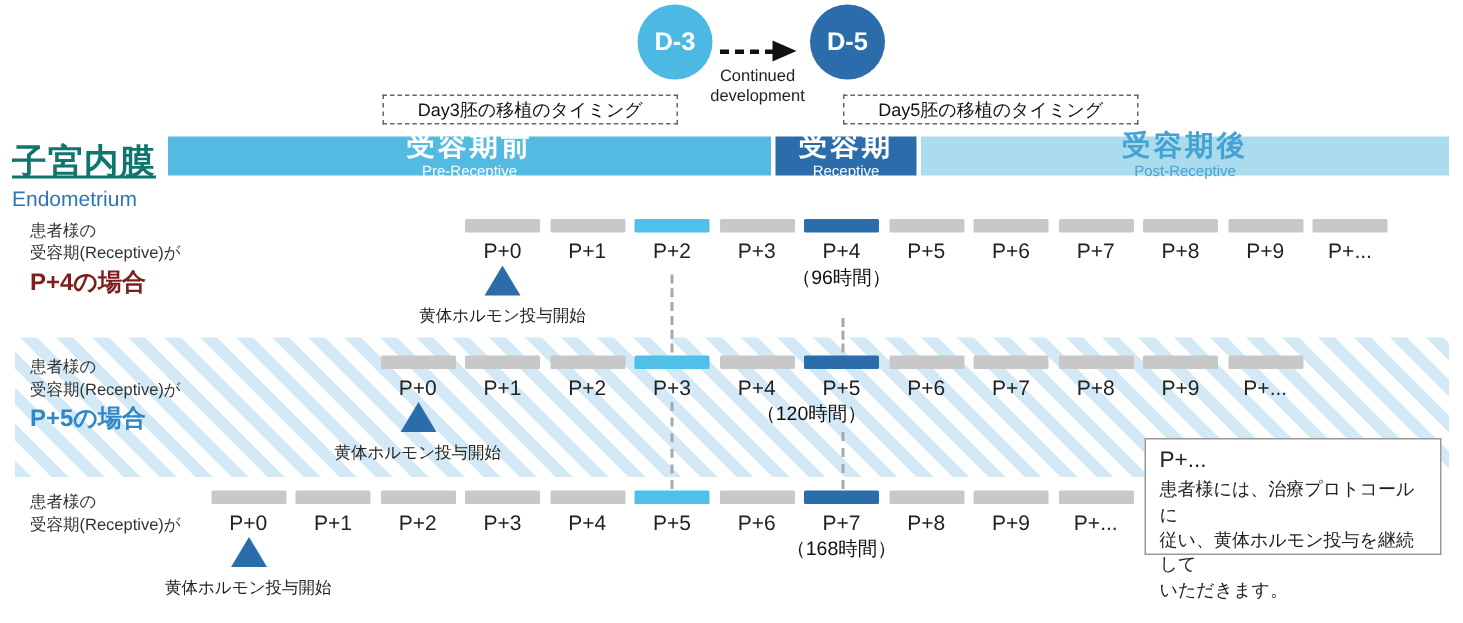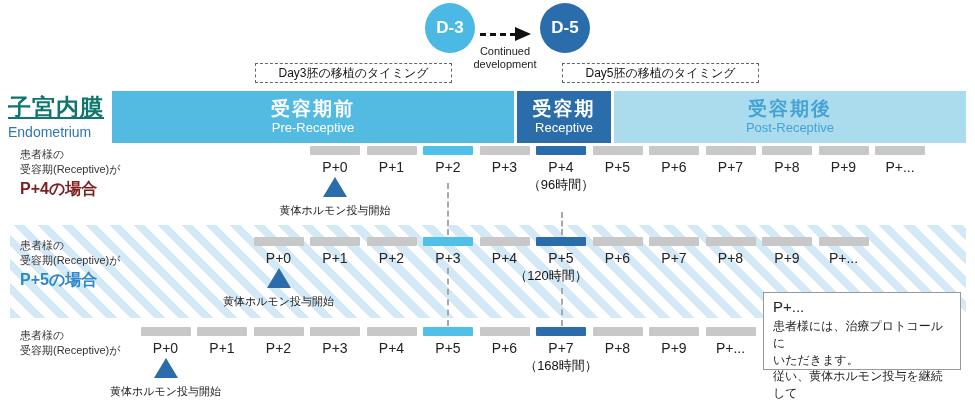--- a/index.html
+++ b/index.html
@@ -25,24 +25,24 @@
     font-size:12px;color:#111;z-index:4;}
   #day3-box{left:255px;}
   #day5-box{left:562px;}
 
   
   #title-block{left:8px;top:92px;z-index:3;}
   #title-jp{font-size:23px;font-weight:bold;letter-spacing:1px;}
   #title-en{font-size:14px;margin-top:1px;}
 
   
-  .hdr-seg{position:absolute;top:91px;height:52px;display:flex;flex-direction:column;
+  .hdr-seg{position:absolute;top:91px;height:26px;display:flex;flex-direction:column;
     align-items:center;justify-content:center;z-index:2;}
   .hdr-jp{font-size:19px;font-weight:bold;letter-spacing:2px;line-height:1.1;}
-  .hdr-en{font-size:13px;line-height:1.1;margin-top:1px;}
+  .hdr-en{font-size:10px;line-height:1.1;margin-top:1px;}
 
   
   #stripe-band{left:10px;top:225px;width:956px;height:93px;z-index:0;
     background:repeating-linear-gradient(45deg,#D3EAF6 0px,#D3EAF6 8px,#ffffff 8px,#ffffff 17px);}
 
   
   .v-dash{position:absolute;width:0;border-left:2px dashed #A8A8A8;z-index:1;}
   #conn-a1{left:447px;top:183px;height:52px;}
   #conn-b1{left:561px;top:212px;height:23px;}
   #conn-a2{left:447px;top:268px;height:58px;}
@@ -165,21 +165,21 @@
         <div class="day-bar" style="left: 592.5px; top: 237px; width: 50px; background: rgb(200, 200, 200);"></div>
         <div class="day-label" style="left: 587.5px; top: 250px;">P+6</div>
         <div class="day-bar" style="left: 649px; top: 237px; width: 50px; background: rgb(200, 200, 200);"></div>
         <div class="day-label" style="left: 644px; top: 250px;">P+7</div>
         <div class="day-bar" style="left: 705.5px; top: 237px; width: 50px; background: rgb(200, 200, 200);"></div>
         <div class="day-label" style="left: 700.5px; top: 250px;">P+8</div>
         <div class="day-bar" style="left: 762px; top: 237px; width: 50px; background: rgb(200, 200, 200);"></div>
         <div class="day-label" style="left: 757px; top: 250px;">P+9</div>
         <div class="day-bar" style="left: 818.5px; top: 237px; width: 50px; background: rgb(200, 200, 200);"></div>
         <div class="day-label" style="left: 813.5px; top: 250px;">P+...</div>
-        <div class="duration-label" style="left: 496px; top: 267px;">（120時間）</div>
+        <div class="duration-label" style="left: 486px; top: 267px;">（120時間）</div>
         <div class="tri" style="left: 266.5px; top: 268px; border-bottom-color: rgb(43, 108, 171);"></div>
         <div class="trigger-label" style="left: 203.5px; top: 294px;">黄体ホルモン投与開始</div>
       </div>
       <div class="row-layer">
         <div class="row-label" style="left: 20px; top: 328px;">
           <div class="l1">患者様の</div>
           <div class="l2">受容期(Receptive)が</div>
         </div>
         <div class="day-bar" style="left: 140.5px; top: 327px; width: 50px; background: rgb(200, 200, 200);"></div>
         <div class="day-label" style="left: 135.5px; top: 340px;">P+0</div>
@@ -205,17 +205,17 @@
         <div class="day-label" style="left: 700.5px; top: 340px;">P+...</div>
         <div class="duration-label" style="left: 506px; top: 357px;">（168時間）</div>
         <div class="tri" style="left: 153.5px; top: 358px; border-bottom-color: rgb(43, 108, 171);"></div>
         <div class="trigger-label" style="left: 90.5px; top: 384px;">黄体ホルモン投与開始</div>
       </div>
     </div>
 
   <div class="abs" id="note-box">
     <div id="note-title">P+...</div>
     <div class="note-line">患者様には、治療プロトコールに</div>
+    <div class="note-line">従い、黄体ホルモン投与を継続して</div>
     <div class="note-line">いただきます。</div>
-    <div class="note-line">従い、黄体ホルモン投与を継続して</div>
   </div>
 
 </div>
 
 </body></html>

